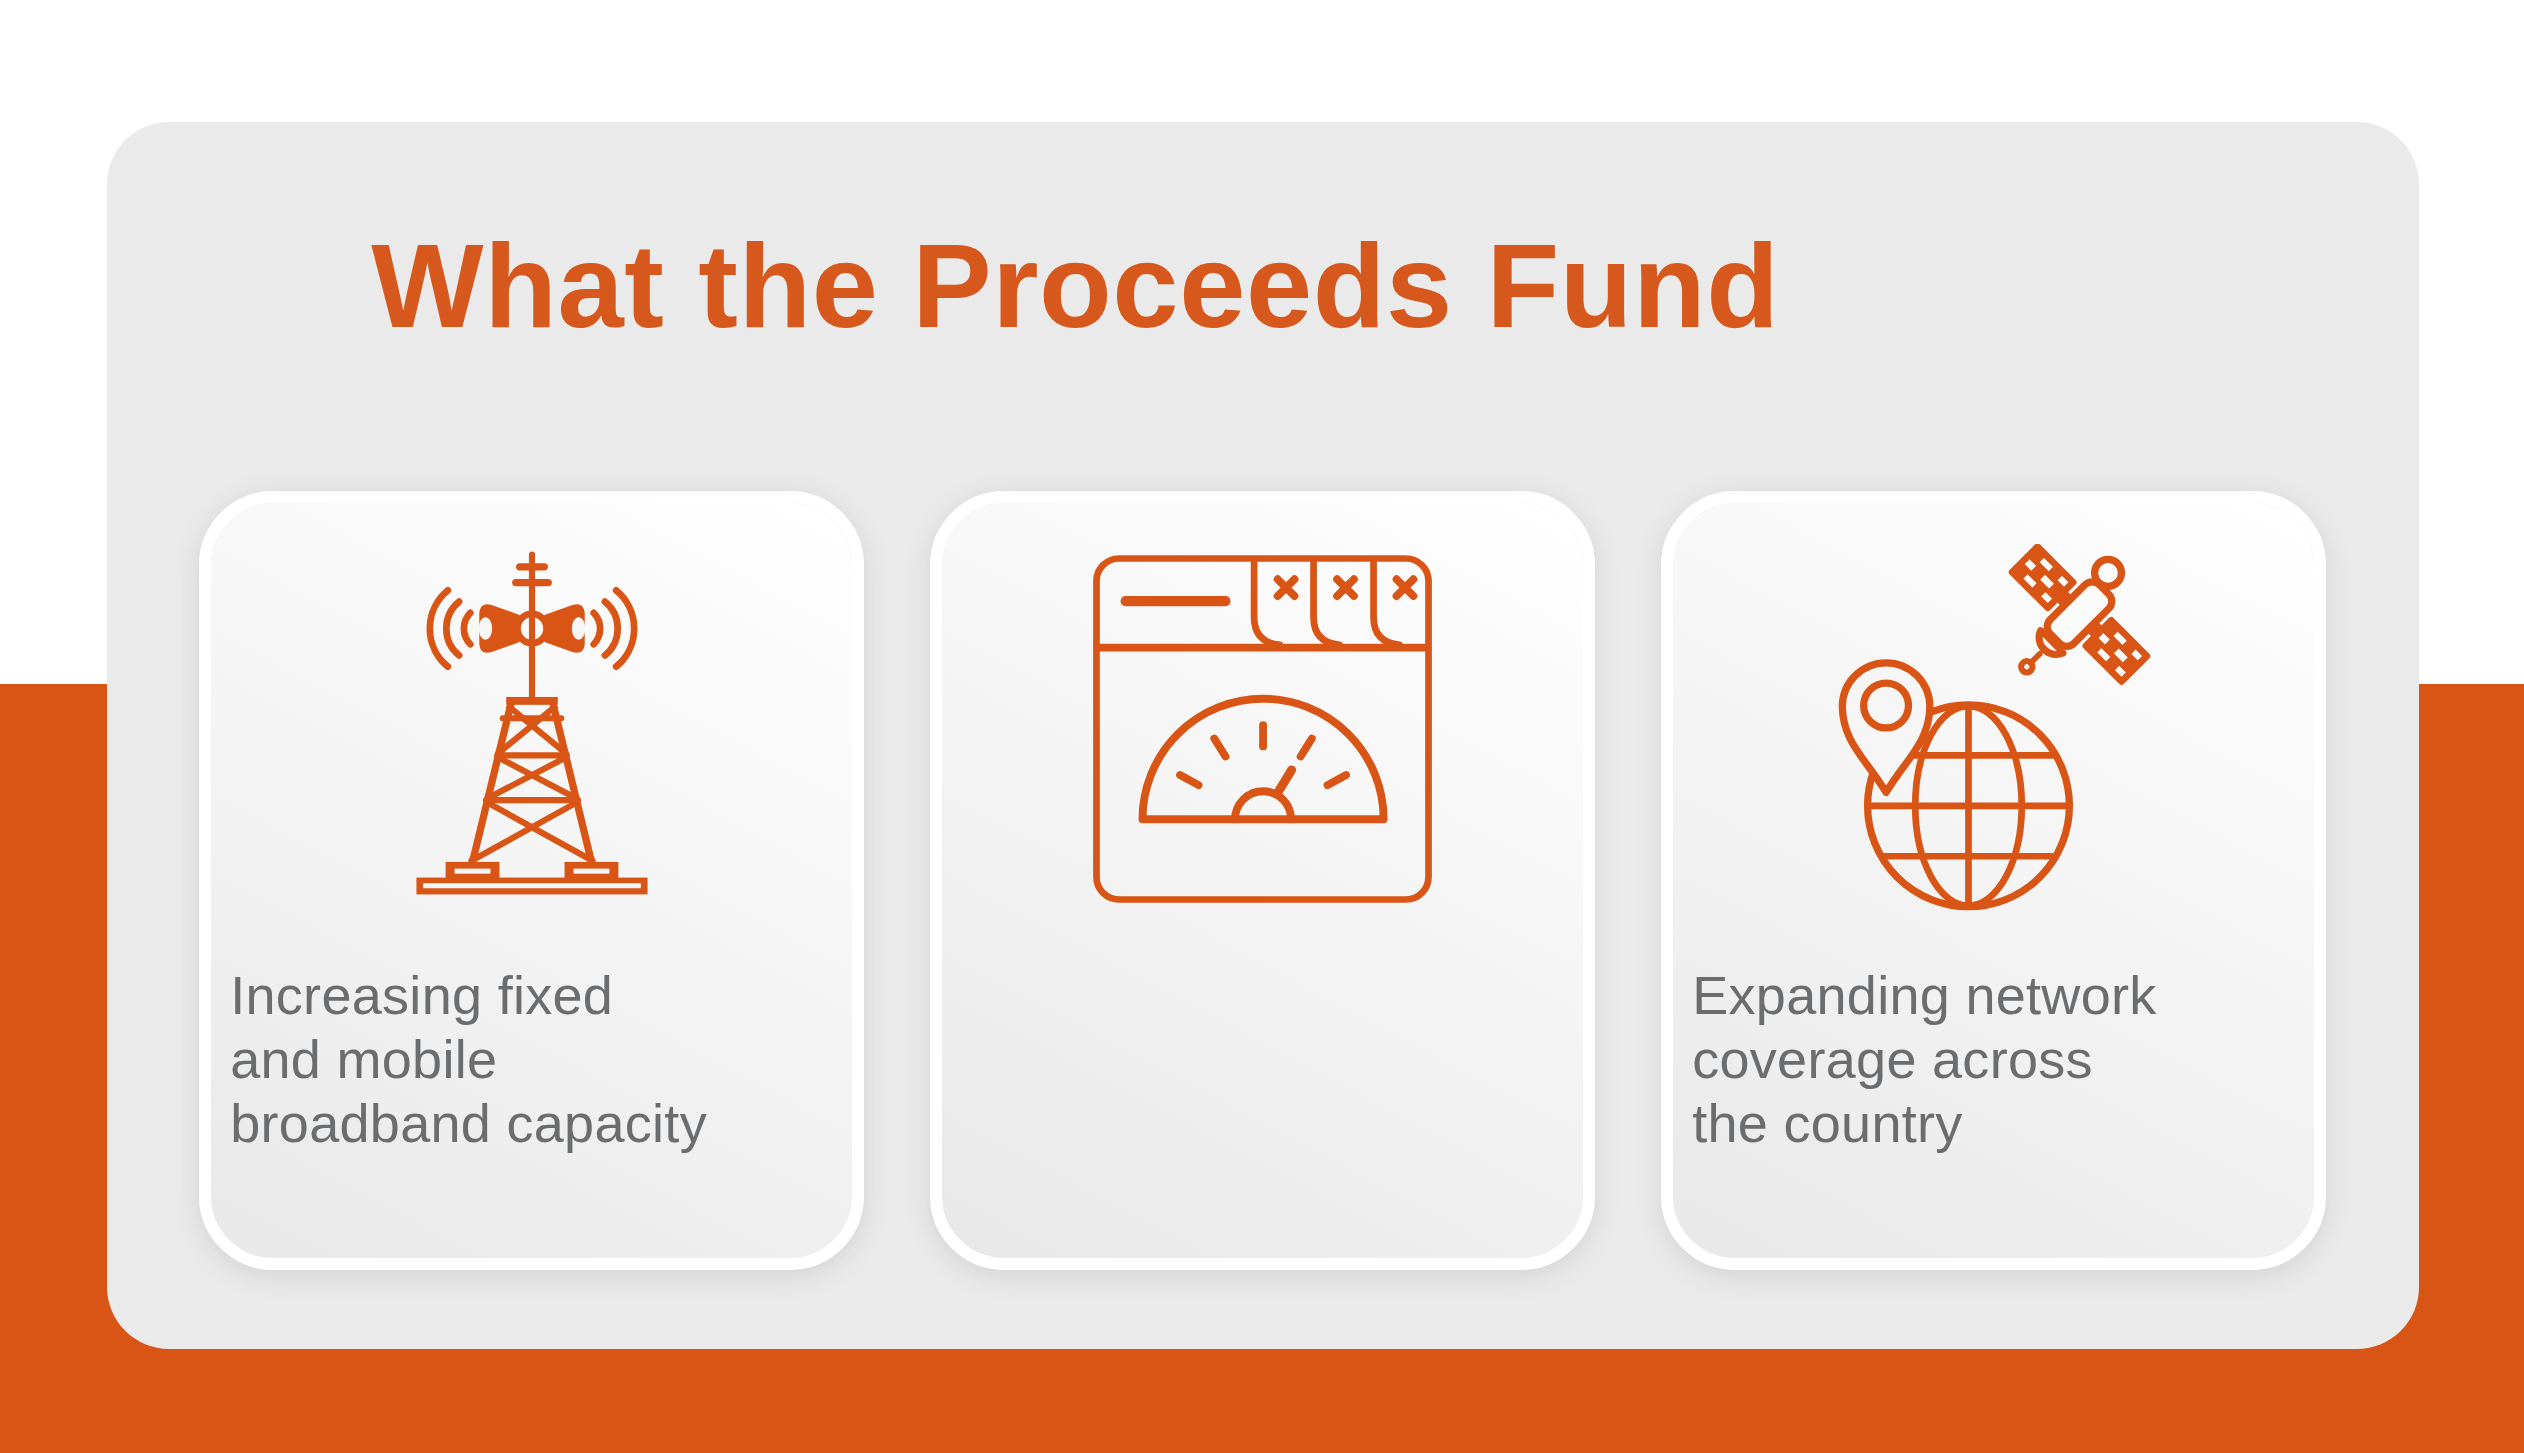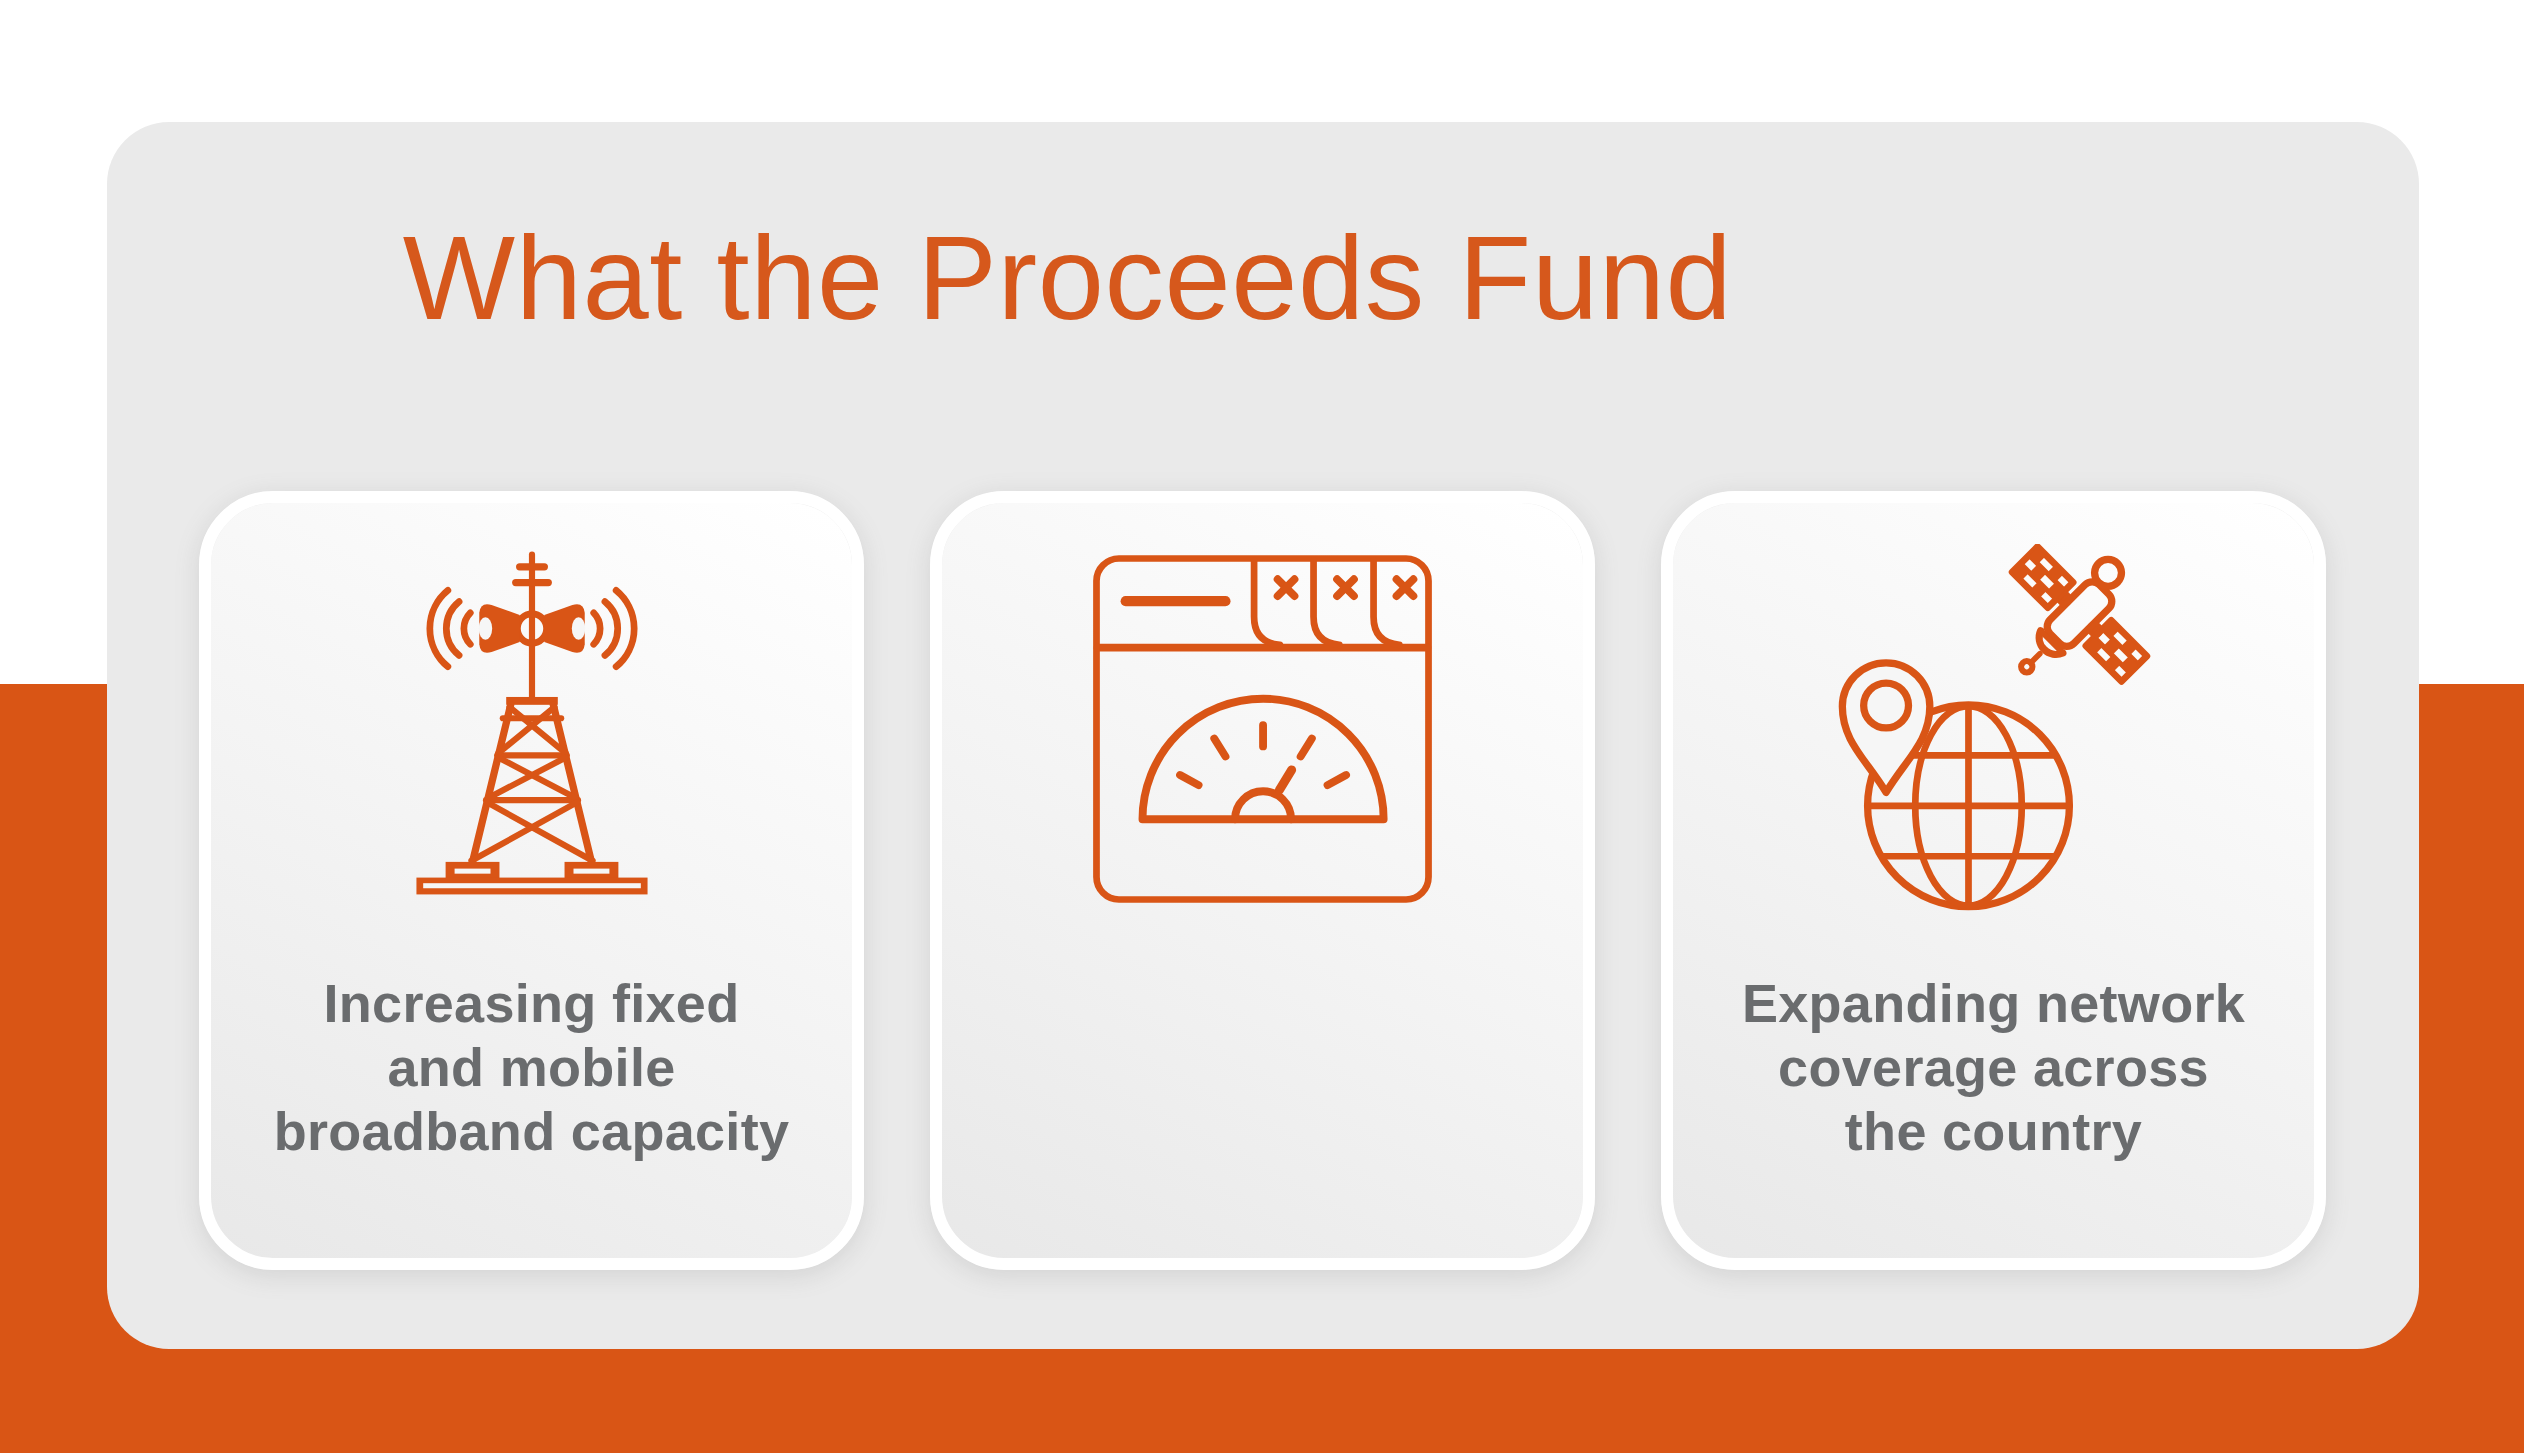--- a/index.html
+++ b/index.html
@@ -1,30 +1,30 @@
 <!DOCTYPE html>
 <html style="font-size:9px"><head>
 <meta charset="utf-8">
 <style>
   html,body{margin:0;padding:0;background:#ffffff;font-family:"Liberation Sans",sans-serif;}
   #canvas{position:relative;width:2525px;height:1454px;overflow:hidden;background:#ffffff;
     --accent:#D95516;--title:#D6581C;--graytext:#6A6C6E;--panel:#EAEAEA;--band:#D95515;--cardborder:#FFFFFF;}
   .band{position:absolute;left:0;top:684px;width:2525px;height:770px;background:var(--band);}
   .panel{position:absolute;left:107px;top:122px;width:2312px;height:1227px;background:var(--panel);border-radius:62px;}
-  .title{position:absolute;left:0;top:209px;width:2135px;text-align:center;margin:0;
-    font-size:119px;font-weight:400;line-height:137px;color:var(--title);letter-spacing:0.6px;}
+  .title{position:absolute;left:0;top:209px;width:2135px;text-align:center;margin:8px;
+    font-size:119px;font-weight:700;line-height:137px;color:var(--title);letter-spacing:0.6px;}
   .card{position:absolute;top:491px;width:665px;height:779px;box-sizing:border-box;
     border:12.3px solid var(--cardborder);border-radius:74px;
     background:linear-gradient(208deg,#ffffff 2%,#f4f4f4 50%,#e8e8e8 100%);
     background-clip:padding-box;box-shadow:0 5.6px 25px rgba(110,110,110,0.18);}
   .card-1{left:199px;} .card-2{left:930px;} .card-3{left:1661px;}
   .icon-wrap{position:absolute;left:0;right:0;top:43px;height:366px;display:flex;align-items:center;justify-content:center;}
   .icon-wrap svg{display:block;color:var(--accent);}
-  .card-label{position:absolute;left:11.2px;right:11.2px;bottom:95px;margin:0;text-align:center;
-    font-size:54px;line-height:64px;font-weight:700;color:var(--graytext);white-space:pre-line;letter-spacing:0.3px;}
+  .card-label{position:absolute;left:11.2px;right:11.2px;bottom:95px;margin:8px;text-align:left;
+    font-size:54px;line-height:64px;font-weight:400;color:var(--graytext);white-space:pre-line;letter-spacing:0.3px;}
 </style>
 </head>
 <body>
 
 <div id="canvas" style="--accent: #D95516; --title: #D6581C; --graytext: #6A6C6E; --panel: #EAEAEA; --band: #D95515; --cardborder: #FFFFFF;">
 
   <div class="band"></div>
 
   <div class="panel"></div>
 

